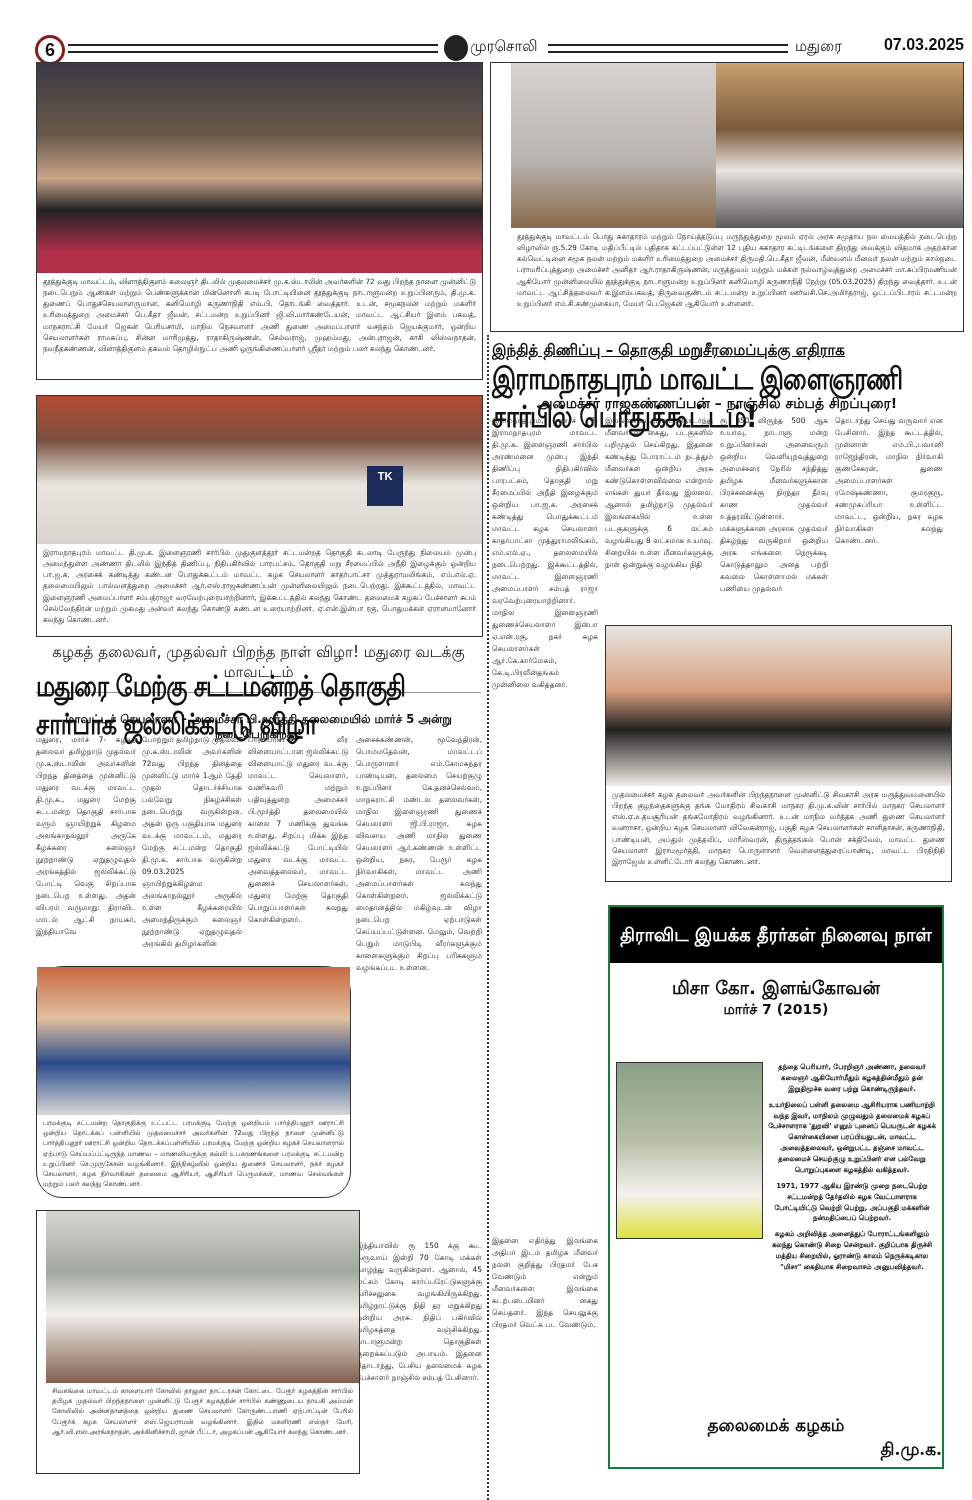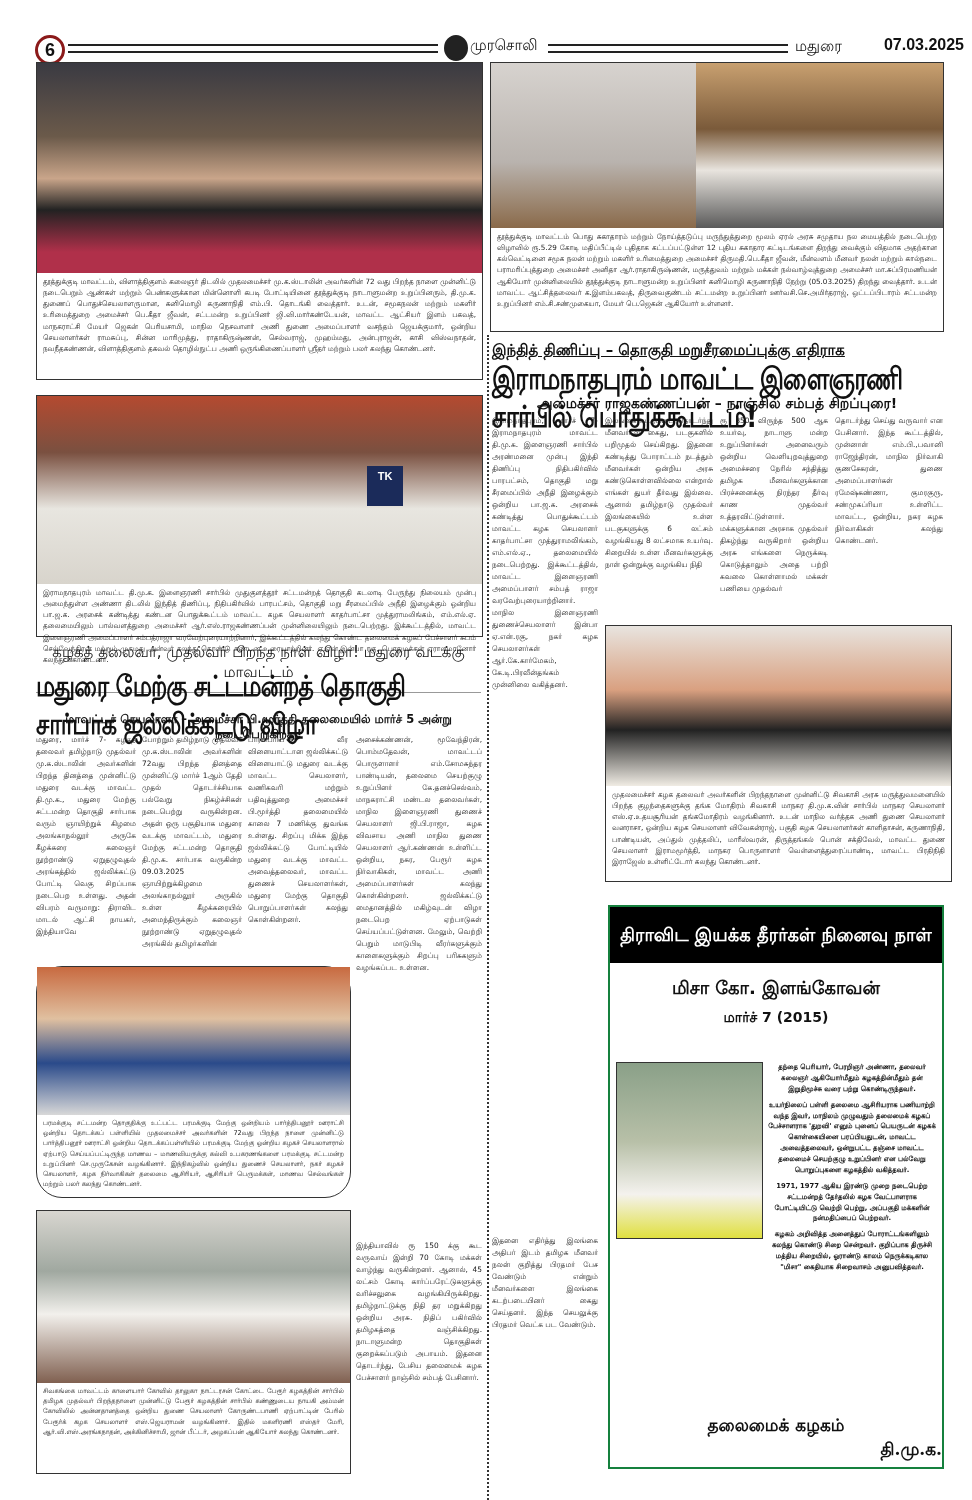--- a/index.html
+++ b/index.html
@@ -22,50 +22,50 @@
   .hl-mid{font:bold 14px "DejaVu Sans",sans-serif;text-align:center;}
   .banner{background:#000;color:#fff;font:bold 18px "DejaVu Sans",sans-serif;text-align:center;}
   .serif{font-family:"DejaVu Serif",serif;margin-top:8px;}
 </style>
 </head>
 <body>
 
 <div class="abs pagenum">6</div>
 <div class="abs rule" style="left:68px;width:370px;"></div>
 <div class="abs logo"></div>
-<div class="abs masttxt" style="left:470px;font-family:Liberation Mono, monospace;">முரசொலி</div>
+<div class="abs masttxt" style="left:470px;">முரசொலி</div>
 <div class="abs rule" style="left:548px;width:240px;"></div>
 <div class="abs masttxt" style="left:795px;">மதுரை</div>
 <div class="abs date">07.03.2025</div>
 
 <div class="abs box" style="left:36px;top:62px;width:445px;height:316px;">
   <div class="ph" style="height:210px;background:linear-gradient(180deg,#3a3a42 0%,#6b5a4a 35%,#c9a58a 55%,#222 70%,#b0304a 90%);"></div>
   <div class="caption">தூத்துக்குடி மாவட்டம், விளாத்திகுளம் கலைஞர் திடலில் முதலமைச்சர் மு.க.ஸ்டாலின் அவர்களின் 72 வது பிறந்த நாளை முன்னிட்டு நடைபெறும் ஆண்கள் மற்றும் பெண்களுக்கான மின்னொளி கபடி போட்டியினை தூத்துக்குடி நாடாளுமன்ற உறுப்பினரும், தி.மு.க. துணைப் பொதுச்செயலாளருமான, கனிமொழி கருணாநிதி எம்.பி. தொடங்கி வைத்தார். உடன், சமூகநலன் மற்றும் மகளிர் உரிமைத்துறை அமைச்சர் பெ.கீதா ஜீவன், சட்டமன்ற உறுப்பினர் ஜி.வி.மார்கண்டேயன், மாவட்ட ஆட்சியர் இளம் பகவத், மாநகராட்சி மேயர் ஜெகன் பெரியசாமி, மாநில நெசவாளர் அணி துணை அமைப்பாளர் வசந்தம் ஜெயக்குமார், ஒன்றிய செயலாளர்கள் ராமசுப்பு, சின்ன மாரிமுத்து, ராதாகிருஷ்ணன், செல்வராஜ், முஹம்மது, அன்புராஜன், காசி விஸ்வநாதன், நவநீதகண்ணன், விளாத்திகுளம் தகவல் தொழில்நுட்ப அணி ஒருங்கிணைப்பாளர் ஸ்ரீதர் மற்றும் பலர் கலந்து கொண்டனர்.</div>
 </div>
 
-<div class="abs box" style="left:490px;top:62px;width:452px;height:268px;">
+<div class="abs box" style="left:490px;top:62px;width:452px;height:268px;padding-left:20px;">
   <div style="display:flex;height:165px;">
     <div style="flex:1;background:linear-gradient(180deg,#d7d3cf,#b9b3ae 60%,#8a6a4a);"></div>
     <div style="flex:1.2;background:linear-gradient(180deg,#c8a070,#7a5a3a 40%,#e8e4de 65%,#5a5a5a);"></div>
   </div>
   <div class="caption">தூத்துக்குடி மாவட்டம் பொது சுகாதாரம் மற்றும் நோய்த்தடுப்பு மருந்துத்துறை மூலம் ஏரல் அரசு சமுதாய நல மையத்தில் நடைபெற்ற விழாவில் ரூ.5.29 கோடி மதிப்பீட்டில் புதிதாக கட்டப்பட்டுள்ள 12 புதிய சுகாதார கட்டிடங்களை திறந்து வைக்கும் விதமாக அதற்கான கல்வெட்டினை சமூக நலன் மற்றும் மகளிர் உரிமைத்துறை அமைச்சர் திருமதி.பெ.கீதா ஜீவன், மீன்வளம் மீனவர் நலன் மற்றும் கால்நடை பராமரிப்புத்துறை அமைச்சர் அனிதா ஆர்.ராதாகிருஷ்ணன், மருத்துவம் மற்றும் மக்கள் நல்வாழ்வுத்துறை அமைச்சர் மா.சுப்பிரமணியன் ஆகியோர் முன்னிலையில் தூத்துக்குடி நாடாளுமன்ற உறுப்பினர் கனிமொழி கருணாநிதி நேற்று (05.03.2025) திறந்து வைத்தார். உடன் மாவட்ட ஆட்சித்தலைவர் க.இளம்பகவத், திருவைகுண்டம் சட்டமன்ற உறுப்பினர் ஊர்வசி.செ.அமிர்தராஜ், ஒட்டப்பிடாரம் சட்டமன்ற உறுப்பினர் எம்.சி.சண்முகையா, மேயர் பெ.ஜெகன் ஆகியோர் உள்ளனர்.</div>
 </div>
 
 <div class="abs hl-sub" style="left:492px;top:341px;">இந்தித் திணிப்பு – தொகுதி மறுசீரமைப்புக்கு எதிராக</div>
 <div class="abs hl-big" style="left:492px;top:361px;width:460px;font-size:25px;">இராமநாதபுரம் மாவட்ட இளைஞரணி சார்பில் பொதுக்கூட்டம்!</div>
 <div class="abs hl-mid" style="left:492px;top:395px;width:450px;">அமைச்சர் ராஜகண்ணப்பன் – நாஞ்சில் சம்பத் சிறப்புரை!</div>
 <div class="abs dotv" style="left:487px;top:335px;height:1165px;"></div>
 
 <div class="abs col" style="left:492px;top:415px;width:106px;">இராமநாதபுரம், மார்ச் 7- இராமநாதபுரம் மாவட்ட தி.மு.க. இளைஞரணி சார்பில் அரண்மனை முன்பு இந்தி திணிப்பு நிதிபகிர்வில் பாரபட்சம், தொகுதி மறு சீரமைப்பில் அநீதி இழைக்கும் ஒன்றிய பா.ஜ.க. அரசைக் கண்டித்து பொதுக்கூட்டம் மாவட்ட கழக செயலாளர் காதர்பாட்சா முத்துராமலிங்கம், எம்.எல்.ஏ., தலைமையில் நடைபெற்றது. இக்கூட்டத்தில், மாவட்ட இளைஞரணி அமைப்பாளர் சம்பத் ராஜா வரவேற்புரையாற்றினார். மாநில இளைஞரணி துணைச்செயலாளர் இன்பா ஏ.என்.ரகு, நகர் கழக செயலாளர்கள் ஆர்.கே.கார்மேகம், கே.டி.பிரவீன்தங்கம் முன்னிலை வகித்தனர்.</div>
 <div class="abs col" style="left:605px;top:415px;width:108px;">இலங்கை கடற்படை தொடர்ந்து மீனவர்கள் கைது, படகுகளில் பறிமுதல் செய்கிறது. இதனை கண்டித்து போராட்டம் நடத்தும் மீனவர்கள் ஒன்றிய அரசு கண்டுகொள்ளவில்லை என்றால் எங்கள் துயர் தீர்வது இல்லை. ஆனால் தமிழ்நாடு முதல்வர் இலங்கையில் உள்ள படகுகளுக்கு 6 லட்சம் வழங்கியது 8 லட்சமாக உயர்வு. சிறையில் உள்ள மீனவர்களுக்கு நாள் ஒன்றுக்கு வழங்கிய நிதி</div>
 <div class="abs col" style="left:720px;top:415px;width:108px;">ரூ 350 விருந்த 500 ஆக உயர்வு, நாடாளு மன்ற உறுப்பினர்கள் அனைவரும் ஒன்றிய வெளியுறவுத்துறை அமைச்சரை நேரில் சந்தித்து தமிழக மீனவர்களுக்கான பிரச்சனைக்கு நிரந்தர தீர்வு காண முதல்வர் உத்தரவிட்டுள்ளார். மக்களுக்கான அரசாக முதல்வர் திகழ்ந்து வருகிறார் ஒன்றிய அரசு எங்களை நெருக்கடி கொடுத்தாலும் அதை பற்றி கவலை கொள்ளாமல் மக்கள் பணியை முதல்வர்</div>
 <div class="abs col" style="left:835px;top:415px;width:108px;">தொடர்ந்து செய்து வருவார் என பேசினார். இந்த கூட்டத்தில், முன்னாள் எம்.பி.,பவானி ராஜேந்திரன், மாநில நிர்வாகி குணசேகரன், துணை அமைப்பாளர்கள் ரமேஷ்கண்ணா, குமரகுரு, சண்முகப்ரியா உள்ளிட்ட மாவட்ட, ஒன்றிய, நகர கழக நிர்வாகிகள் கலந்து கொண்டனர்.</div>
 
 <div class="abs box" style="left:36px;top:395px;width:445px;height:240px;">
-  <div class="ph" style="height:188px;position:relative;background:linear-gradient(180deg,#b44a30 0%,#7a5040 30%,#e8e6e0 60%,#d8d4cc 100%);">
+  <div class="ph" style="height:148px;position:relative;background:linear-gradient(180deg,#b44a30 0%,#7a5040 30%,#e8e6e0 60%,#d8d4cc 100%);">
     <div style="position:absolute;left:330px;top:70px;width:36px;height:40px;background:#1b2b5a;color:#fff;font:bold 11px 'Liberation Sans',sans-serif;text-align:center;line-height:20px;">TK</div>
   </div>
   <div class="caption">இராமநாதபுரம் மாவட்ட தி.மு.க. இளைஞரணி சார்பில் முதுகுளத்தூர் சட்டமன்றத் தொகுதி கடலாடி பேருந்து நிலையம் முன்பு அமைந்துள்ள அண்ணா திடலில் இந்தித் திணிப்பு, நிதிபகிர்வில் பாரபட்சம், தொகுதி மறு சீரமைப்பில் அநீதி இழைக்கும் ஒன்றிய பா.ஜ.க. அரசைக் கண்டித்து கண்டன பொதுக்கூட்டம் மாவட்ட கழக செயலாளர் காதர்பாட்சா முத்துராமலிங்கம், எம்.எல்.ஏ. தலைமையிலும் பால்வளத்துறை அமைச்சர் ஆர்.எஸ்.ராஜகண்ணப்பன் முன்னிலையிலும் நடைபெற்றது. இக்கூட்டத்தில், மாவட்ட இளைஞரணி அமைப்பாளர் சம்பத்ராஜா வரவேற்புரையாற்றினார், இக்கூட்டத்தில் கலந்து கொண்ட தலைமைக் கழகப் பேச்சாளர் சுபம் செல்வேந்திரன் மற்றும் முகமது அன்வர் கலந்து கொண்டு கண்டன உரையாற்றினர். ஏ.என்.இன்பா ரகு, பொதுமக்கள் ஏராளமானோர் கலந்து கொண்டனர்.</div>
 </div>
 
 <div class="abs" style="left:36px;top:643px;width:445px;text-align:center;font:15px 'DejaVu Sans',sans-serif;border-bottom:1px solid #999;padding-bottom:9px;">கழகத் தலைவர், முதல்வர் பிறந்த நாள் விழா! மதுரை வடக்கு மாவட்டம்</div>
 <div class="abs hl-big" style="left:36px;top:670px;width:450px;font-size:24px;">மதுரை மேற்கு சட்டமன்றத் தொகுதி சார்பாக ஜல்லிக்கட்டு விழா</div>
 <div class="abs hl-mid" style="left:36px;top:712px;width:445px;font-size:11.5px;">மாவட்டச் செயலாளர் – அமைச்சர் பி.மூர்த்தி தலைமையில் மார்ச் 5 அன்று நடைபெறுகிறது!</div>
 
 <div class="abs col" style="left:36px;top:734px;width:100px;">மதுரை, மார்ச் 7- கழகத் தலைவர் தமிழ்நாடு முதல்வர் மு.க.ஸ்டாலின் அவர்களின் பிறந்த தினத்தை முன்னிட்டு மதுரை வடக்கு மாவட்ட தி.மு.க., மதுரை மேற்கு சட்டமன்ற தொகுதி சார்பாக வரும் ஞாயிற்றுக் கிழமை அலங்காநல்லூர் அருகே கீழக்கரை கலைஞர் நூற்றாண்டு ஏறுதழுவுதல் அரங்கத்தில் ஜல்லிக்கட்டு போட்டி வெகு சிறப்பாக நடைபெற உள்ளது. அதன் விபரம் வருமாறு: திராவிட மாடல் ஆட்சி நாயகர், இந்தியாவே</div>
@@ -76,33 +76,33 @@
 <div class="abs col" style="left:492px;top:1235px;width:106px;height:260px;overflow:hidden;">இதனை எதிர்த்து இலங்கை அதிபர் இடம் தமிழக மீனவர் நலன் குறித்து பிரதமர் பேச வேண்டும் என்றும் மீனவர்களை இலங்கை கடற்படையினர் கைது செய்தனர். இந்த செயலுக்கு பிரதமர் வெட்க பட வேண்டும்.</div>
 
 <div class="abs box" style="left:605px;top:625px;width:345px;height:255px;">
   <div class="ph" style="height:160px;background:linear-gradient(180deg,#e8e4df 0%,#d9a080 40%,#222 65%,#f0ece4 100%);"></div>
   <div class="caption">முதலமைச்சர் கழக தலைவர் அவர்களின் பிறந்தநாளை முன்னிட்டு சிவகாசி அரசு மருத்துவமனையில் பிறந்த குழந்தைகளுக்கு தங்க மோதிரம் சிவகாசி மாநகர தி.மு.க.வின் சார்பில் மாநகர செயலாளர் எஸ்.ஏ.உதயசூரியன் தங்கமோதிரம் வழங்கினார். உடன் மாநில வர்த்தக அணி துணை செயலாளர் வனராசா, ஒன்றிய கழக செயலாளர் விவேகன்ராஜ், பகுதி கழக செயலாளர்கள் காளிதாசன், கருணாநிதி, பாண்டியன், அப்துல் முத்தலிப், மாரீஸ்வரன், திருத்தங்கல் பொன் சக்திவேல், மாவட்ட துணை செயலாளர் இராமமூர்த்தி, மாநகர பொருளாளர் வெள்ளைத்துரைப்பாண்டி, மாவட்ட பிரதிநிதி இராஜேஸ் உள்ளிட்டோர் கலந்து கொண்டனர்.</div>
 </div>
 
 <div class="abs box" style="left:608px;top:905px;width:332px;height:560px;border:2px solid #15803d;">
   <div class="banner" style="height:56px;line-height:56px;">திராவிட இயக்க தீரர்கள் நினைவு நாள்</div>
   <div style="text-align:center;font:bold 18px 'DejaVu Sans',sans-serif;margin-top:14px;">மிசா கோ. இளங்கோவன்</div>
-  <div style="text-align:center;font:bold 14px 'DejaVu Sans',sans-serif;margin-top:8px;">மார்ச் 7 (2015)</div>
+  <div style="text-align:center;font:bold 14px 'DejaVu Sans',sans-serif;margin-top:0;">மார்ச் 7 (2015)</div>
   <div style="position:absolute;left:6px;top:155px;width:145px;height:175px;background:linear-gradient(180deg,#8aa088 0%,#b8c0a8 45%,#f4f2ee 75%,#e0e040 100%);border:1px solid #333;"></div>
   <div style="position:absolute;left:158px;top:155px;width:168px;font:bold 6.8px/1.6 'DejaVu Sans',sans-serif;text-align:center;">
     <p style="margin:0 0 5px;">தந்தை பெரியார், பேரறிஞர் அண்ணா, தலைவர் கலைஞர் ஆகியோர்மீதும் கழகத்தின்மீதும் தன் இறுதிமூச்சு வரை பற்று கொண்டிருந்தவர்.</p>
     <p style="margin:0 0 5px;">உயர்நிலைப் பள்ளி தலைமை ஆசிரியராக பணியாற்றி வந்த இவர், மாநிலம் முழுவதும் தலைமைக் கழகப் பேச்சாளராக 'துறவி' எனும் புனைப் பெயருடன் கழகக் கொள்கையினை பரப்பியதுடன், மாவட்ட அவைத்தலைவர், ஒன்றுபட்ட தஞ்சை மாவட்ட தலைமைச் செயற்குழு உறுப்பினர் என பல்வேறு பொறுப்புகளை கழகத்தில் வகித்தவர்.</p>
     <p style="margin:0 0 5px;">1971, 1977 ஆகிய இரண்டு முறை நடைபெற்ற சட்டமன்றத் தேர்தலில் கழக வேட்பாளராக போட்டியிட்டு வெற்றி பெற்று, அப்பகுதி மக்களின் நன்மதிப்பைப் பெற்றவர்.</p>
     <p style="margin:0;">கழகம் அறிவித்த அனைத்துப் போராட்டங்களிலும் கலந்து கொண்டு சிறை சென்றவர். குறிப்பாக திருச்சி மத்திய சிறையில், ஓராண்டு காலம் நெருக்கடிகால "மிசா" கைதியாக சிறைவாசம் அனுபவித்தவர்.</p>
   </div>
   <div class="serif" style="position:absolute;left:0;right:0;top:500px;text-align:center;font:bold 17px 'DejaVu Serif',serif;">தலைமைக் கழகம்</div>
   <div class="serif" style="position:absolute;left:0;right:0;top:524px;text-align:right;font:bold 17px 'DejaVu Serif',serif;">தி.மு.க.</div>
 </div>
 
 <div class="abs box" style="left:36px;top:966px;width:313px;height:230px;border-radius:26px;">
   <div class="ph" style="height:148px;background:linear-gradient(180deg,#c86a40 0%,#e0c0a0 35%,#2a4a8a 65%,#d8d8d8 100%);"></div>
   <div class="caption" style="font-size:6.6px;">பரமக்குடி சட்டமன்ற தொகுதிக்கு உட்பட்ட பரமக்குடி மேற்கு ஒன்றியம் பார்த்திபனூர் ஊராட்சி ஒன்றிய தொடக்கப் பள்ளியில் முதலமைச்சர் அவர்களின் 72வது பிறந்த நாளை முன்னிட்டு பார்த்திபனூர் ஊராட்சி ஒன்றிய தொடக்கப்பள்ளியில் பரமக்குடி மேற்கு ஒன்றிய கழகச் செயலாளரால் ஏற்பாடு செய்யப்பட்டிருந்த மாணவ – மாணவியருக்கு கல்வி உபகரணங்களை பரமக்குடி சட்டமன்ற உறுப்பினர் செ.முருகேசன் வழங்கினார். இந்நிகழ்வில் ஒன்றிய துணைச் செயலாளர், நகர் கழகச் செயலாளர், கழக நிர்வாகிகள் தலைமை ஆசிரியர், ஆசிரியர் பெருமக்கள், மாணவ செல்வங்கள் மற்றும் பலர் கலந்து கொண்டனர்.</div>
 </div>
 
-<div class="abs box" style="left:36px;top:1210px;width:313px;height:262px;">
+<div class="abs box" style="left:36px;top:1210px;width:313px;height:262px;padding-left:9px;">
   <div class="ph" style="height:172px;background:linear-gradient(180deg,#d8d6d0 0%,#a0a8a0 35%,#f2f0ec 60%,#806050 100%);"></div>
   <div class="caption" style="font-size:6.6px;">சிவகங்கை மாவட்டம் காளையார் கோவில் தாலுகா நாட்டரசன் கோட்டை பேரூர் கழகத்தின் சார்பில் தமிழக முதல்வர் பிறந்தநாளை முன்னிட்டு பேரூர் கழகத்தின் சார்பில் கண்ணுடைய நாயகி அம்மன் கோவிலில் அன்னதானத்தை ஒன்றிய துணை செயலாளர் கோருண்டபாணி ஏற்பாட்டின் பேரில் பேரூர்க் கழக செயலாளர் எஸ்.ஜெயராமன் வழங்கினார். இதில் மகளிரணி எஸ்தர் மேரி, ஆர்.வி.எஸ்.அரங்கநாதன், அக்கினிச்சாமி, ஜான் பீட்டர், அழகப்பன் ஆகியோர் கலந்து கொண்டனர்.</div>
 </div>
 
 </body></html>

